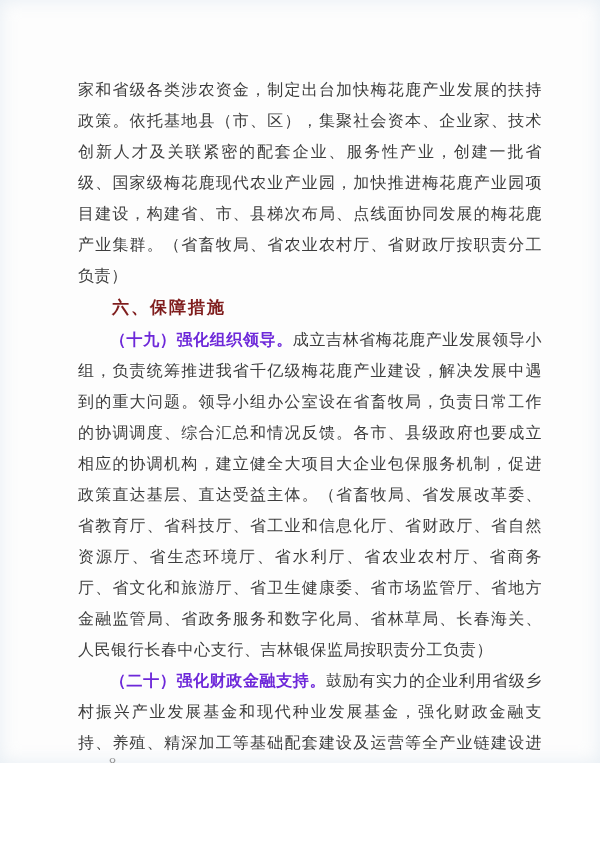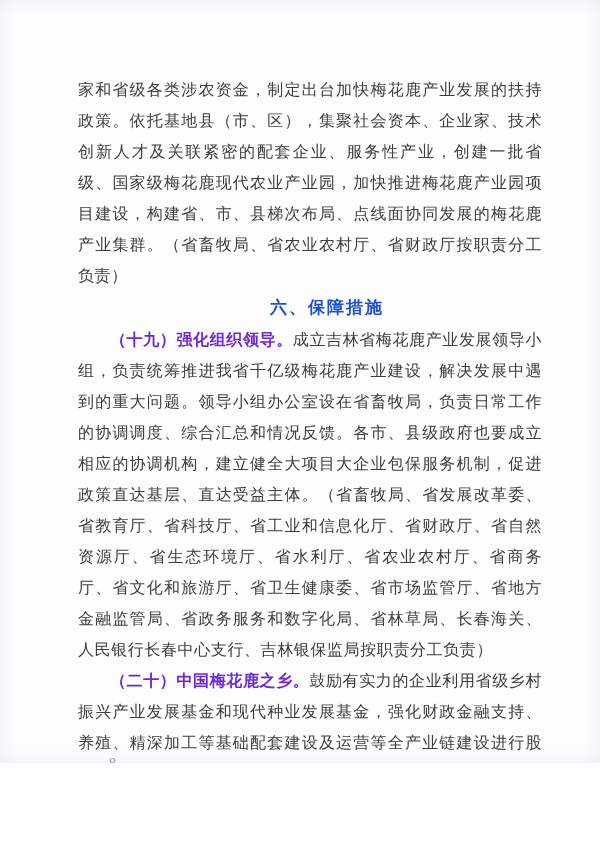--- a/index.html
+++ b/index.html
@@ -44,24 +44,24 @@
   .lead {
     font-weight: bold;
     color: #6d28d9;
   }
   .section-heading {
     margin: 0;
     padding-left: 34px;
     font-family: "Liberation Sans", sans-serif;
     font-size: 17px;
     font-weight: bold;
-    color: #1d4ed8;
+    color: #7f1d1d;
     line-height: 33px;
     letter-spacing: 2px;
-    text-align: center;
+    text-align: left;
   }
   .page-number {
     position: absolute;
     left: 80px;
     top: 755px;
     color: #9b9b9b;
     font-size: 15px;
     letter-spacing: 5px;
     font-family: "Liberation Serif", serif;
   }
@@ -97,21 +97,21 @@
 <div class="page">
 
   <div class="text-block">
 
     <p class="body-para">家和省级各类涉农资金，制定出台加快梅花鹿产业发展的扶持政策。依托基地县（市、区），集聚社会资本、企业家、技术创新人才及关联紧密的配套企业、服务性产业，创建一批省级、国家级梅花鹿现代农业产业园，加快推进梅花鹿产业园项目建设，构建省、市、县梯次布局、点线面协同发展的梅花鹿产业集群。（省畜牧局、省农业农村厅、省财政厅按职责分工负责）</p>
 
     <h2 class="section-heading">六、保障措施</h2>
 
     <p class="body-para indent"><span class="lead">（十九）强化组织领导。</span><span>成立吉林省梅花鹿产业发展领导小组，负责统筹推进我省千亿级梅花鹿产业建设，解决发展中遇到的重大问题。领导小组办公室设在省畜牧局，负责日常工作的协调调度、综合汇总和情况反馈。各市、县级政府也要成立相应的协调机构，建立健全大项目大企业包保服务机制，促进政策直达基层、直达受益主体。（省畜牧局、省发展改革委、省教育厅、省科技厅、省工业和信息化厅、省财政厅、省自然资源厅、省生态环境厅、省水利厅、省农业农村厅、省商务厅、省文化和旅游厅、省卫生健康委、省市场监管厅、省地方金融监管局、省政务服务和数字化局、省林草局、长春海关、人民银行长春中心支行、吉林银保监局按职责分工负责）</span></p>
 
-    <p class="body-para indent"><span class="lead">（二十）中国梅花鹿之乡。</span><span>鼓励有实力的企业利用省级乡村振兴产业发展基金和现代种业发展基金，强化财政金融支持、养殖、精深加工等基础配套建设及运营等全产业链建设进行股权投资。乡村振兴产业发展基金优先支持梅花鹿产业项目直投。鼓</span></p>
+    <p class="body-para indent"><span class="lead">（二十）强化财政金融支持。</span><span>鼓励有实力的企业利用省级乡村振兴产业发展基金和现代种业发展基金，强化财政金融支持、养殖、精深加工等基础配套建设及运营等全产业链建设进行股权投资。乡村振兴产业发展基金优先支持梅花鹿产业项目直投。鼓</span></p>
 
   </div>
 
   <div class="page-number">— 8 —</div>
 
   <div class="watermark">
     <svg class="wechat-icon" viewBox="0 0 25 21" xmlns="http://www.w3.org/2000/svg">
 
       <path d="M10 1 C4.8 1 1 4.1 1 8 c0 2.2 1.2 4.1 3.1 5.4 L3.4 16 l2.9 -1.6 c1.1 0.4 2.4 0.6 3.7 0.6 0.4 0 0.9 0 1.3 -0.1 C10.6 13.7 10 12.3 10 10.8 10 7.2 13 4.4 16.8 4.4 c0.4 0 0.8 0 1.2 0.1 C17 2.4 13.8 1 10 1 Z" fill="none" stroke="#d0d0d0" stroke-width="1.2"></path>
       <circle cx="6.8" cy="6.4" r="0.9" fill="#d0d0d0"></circle>

